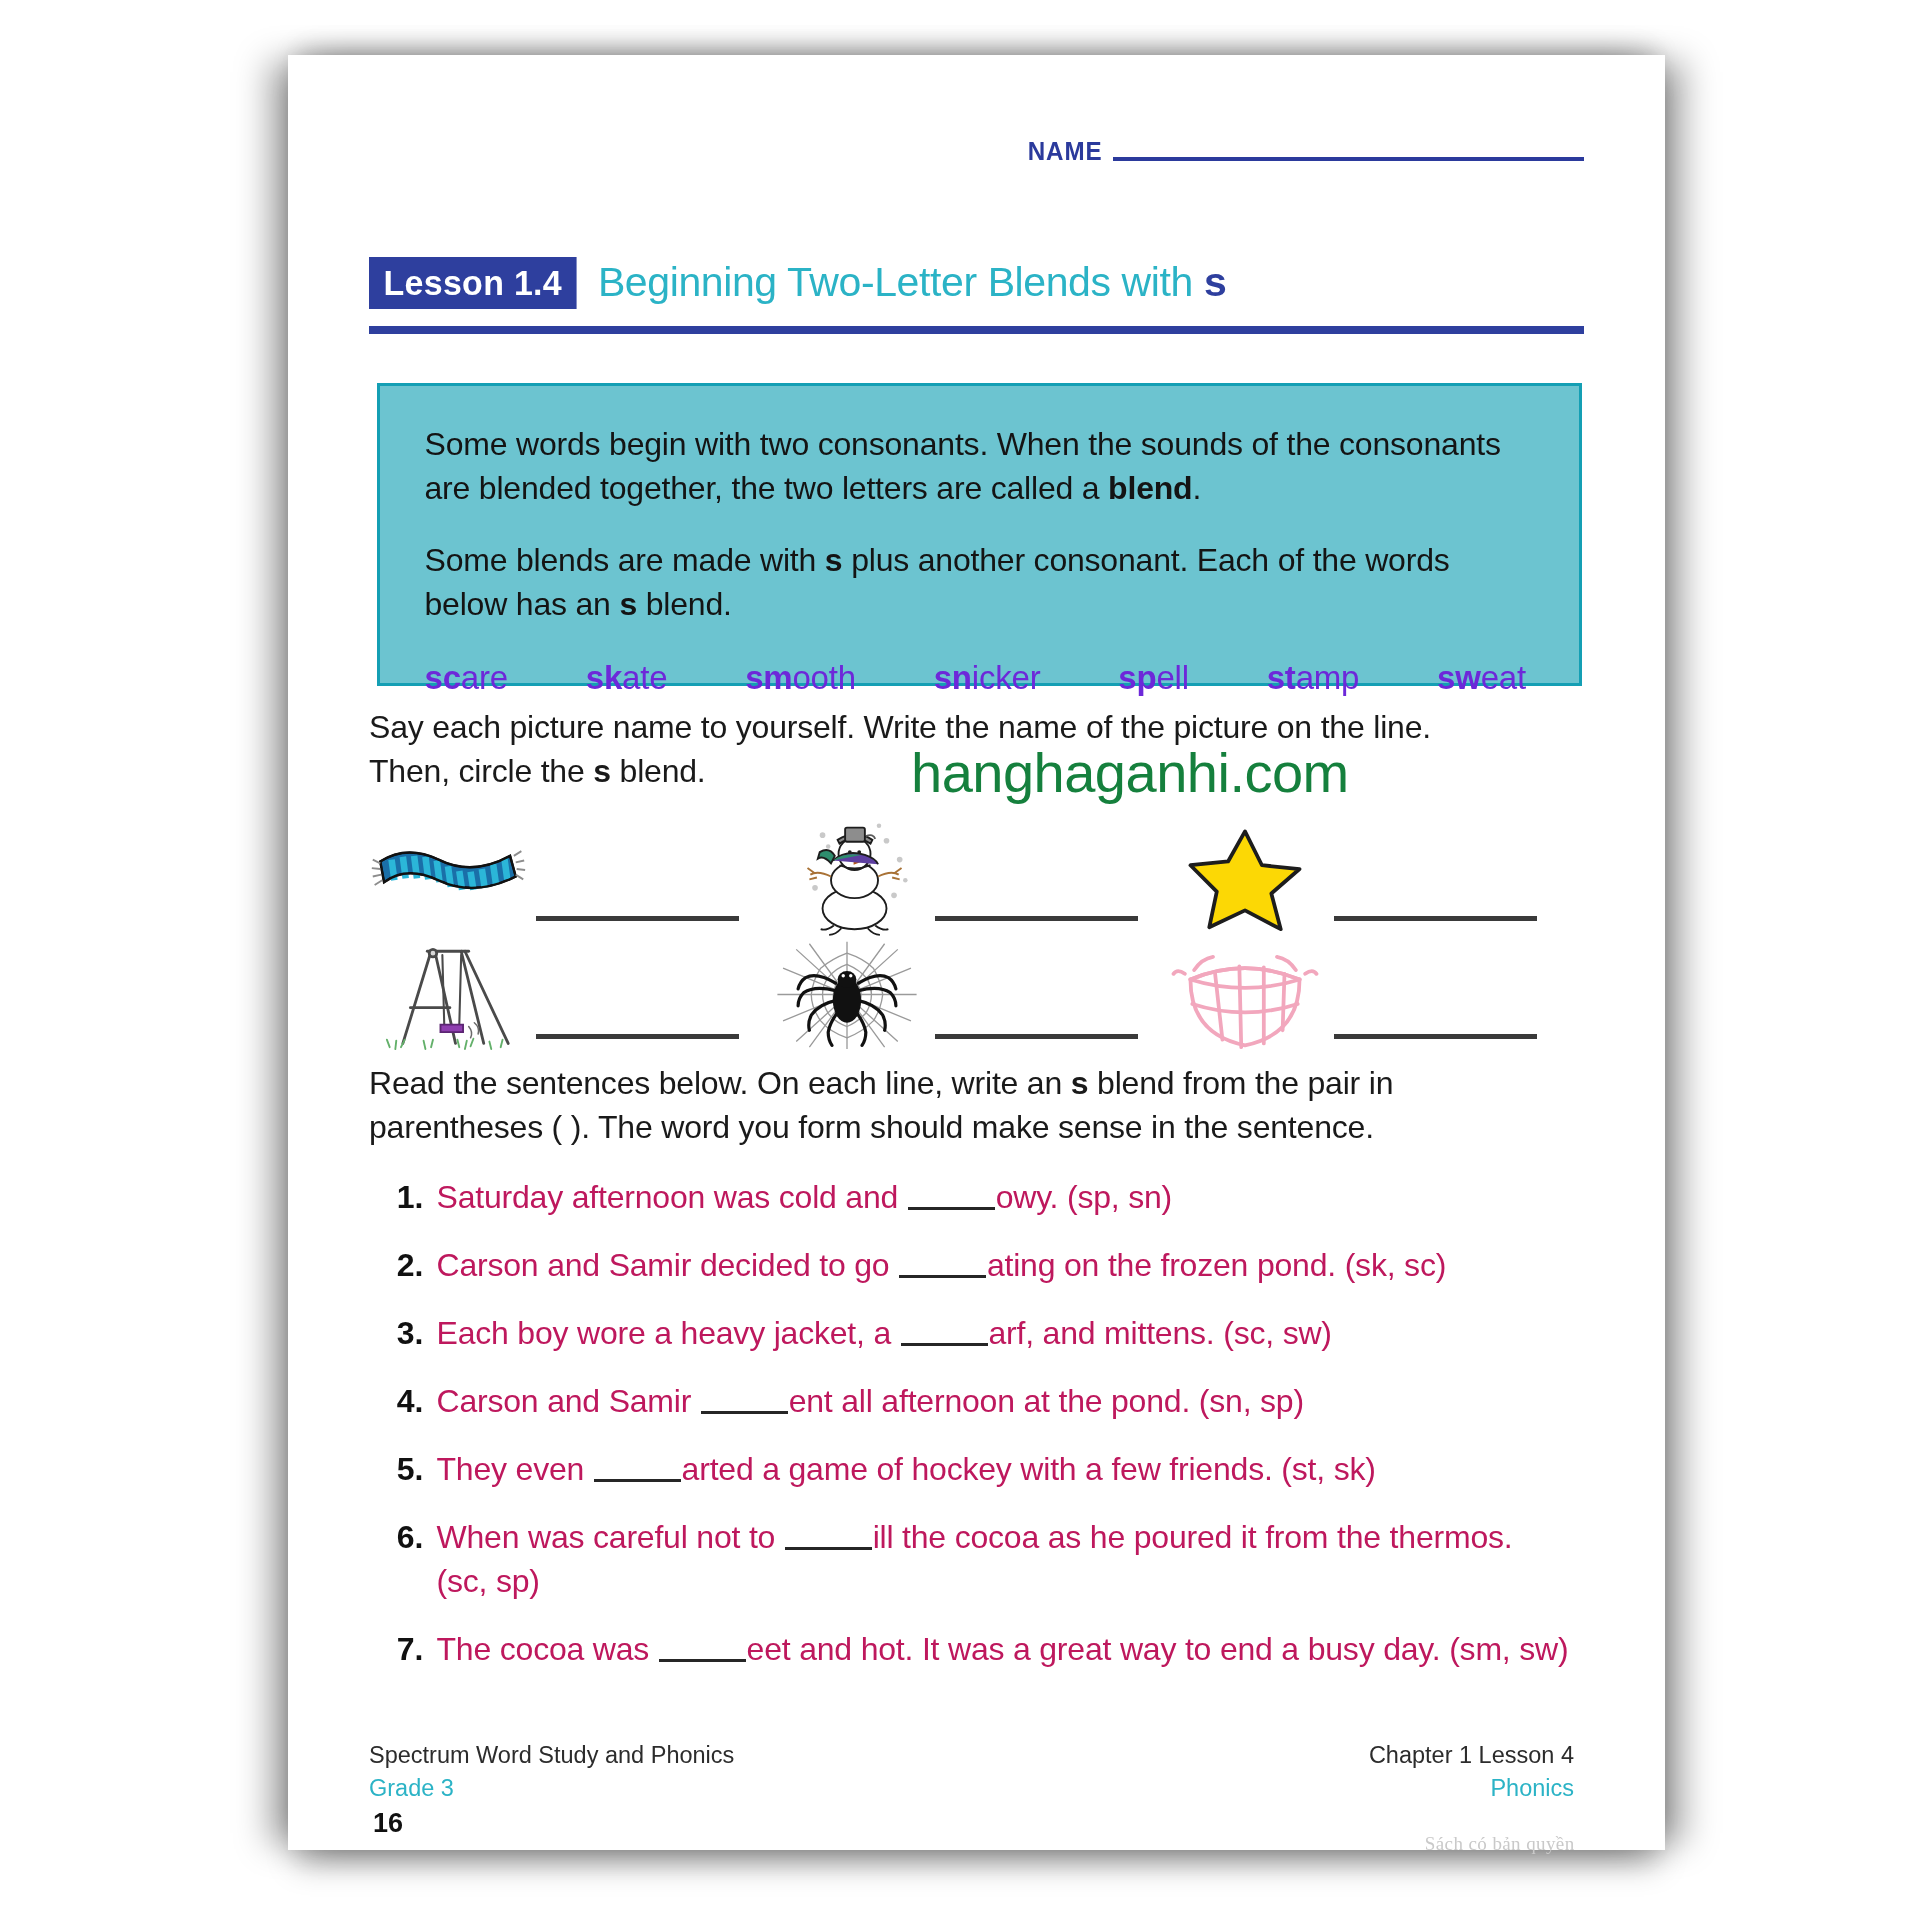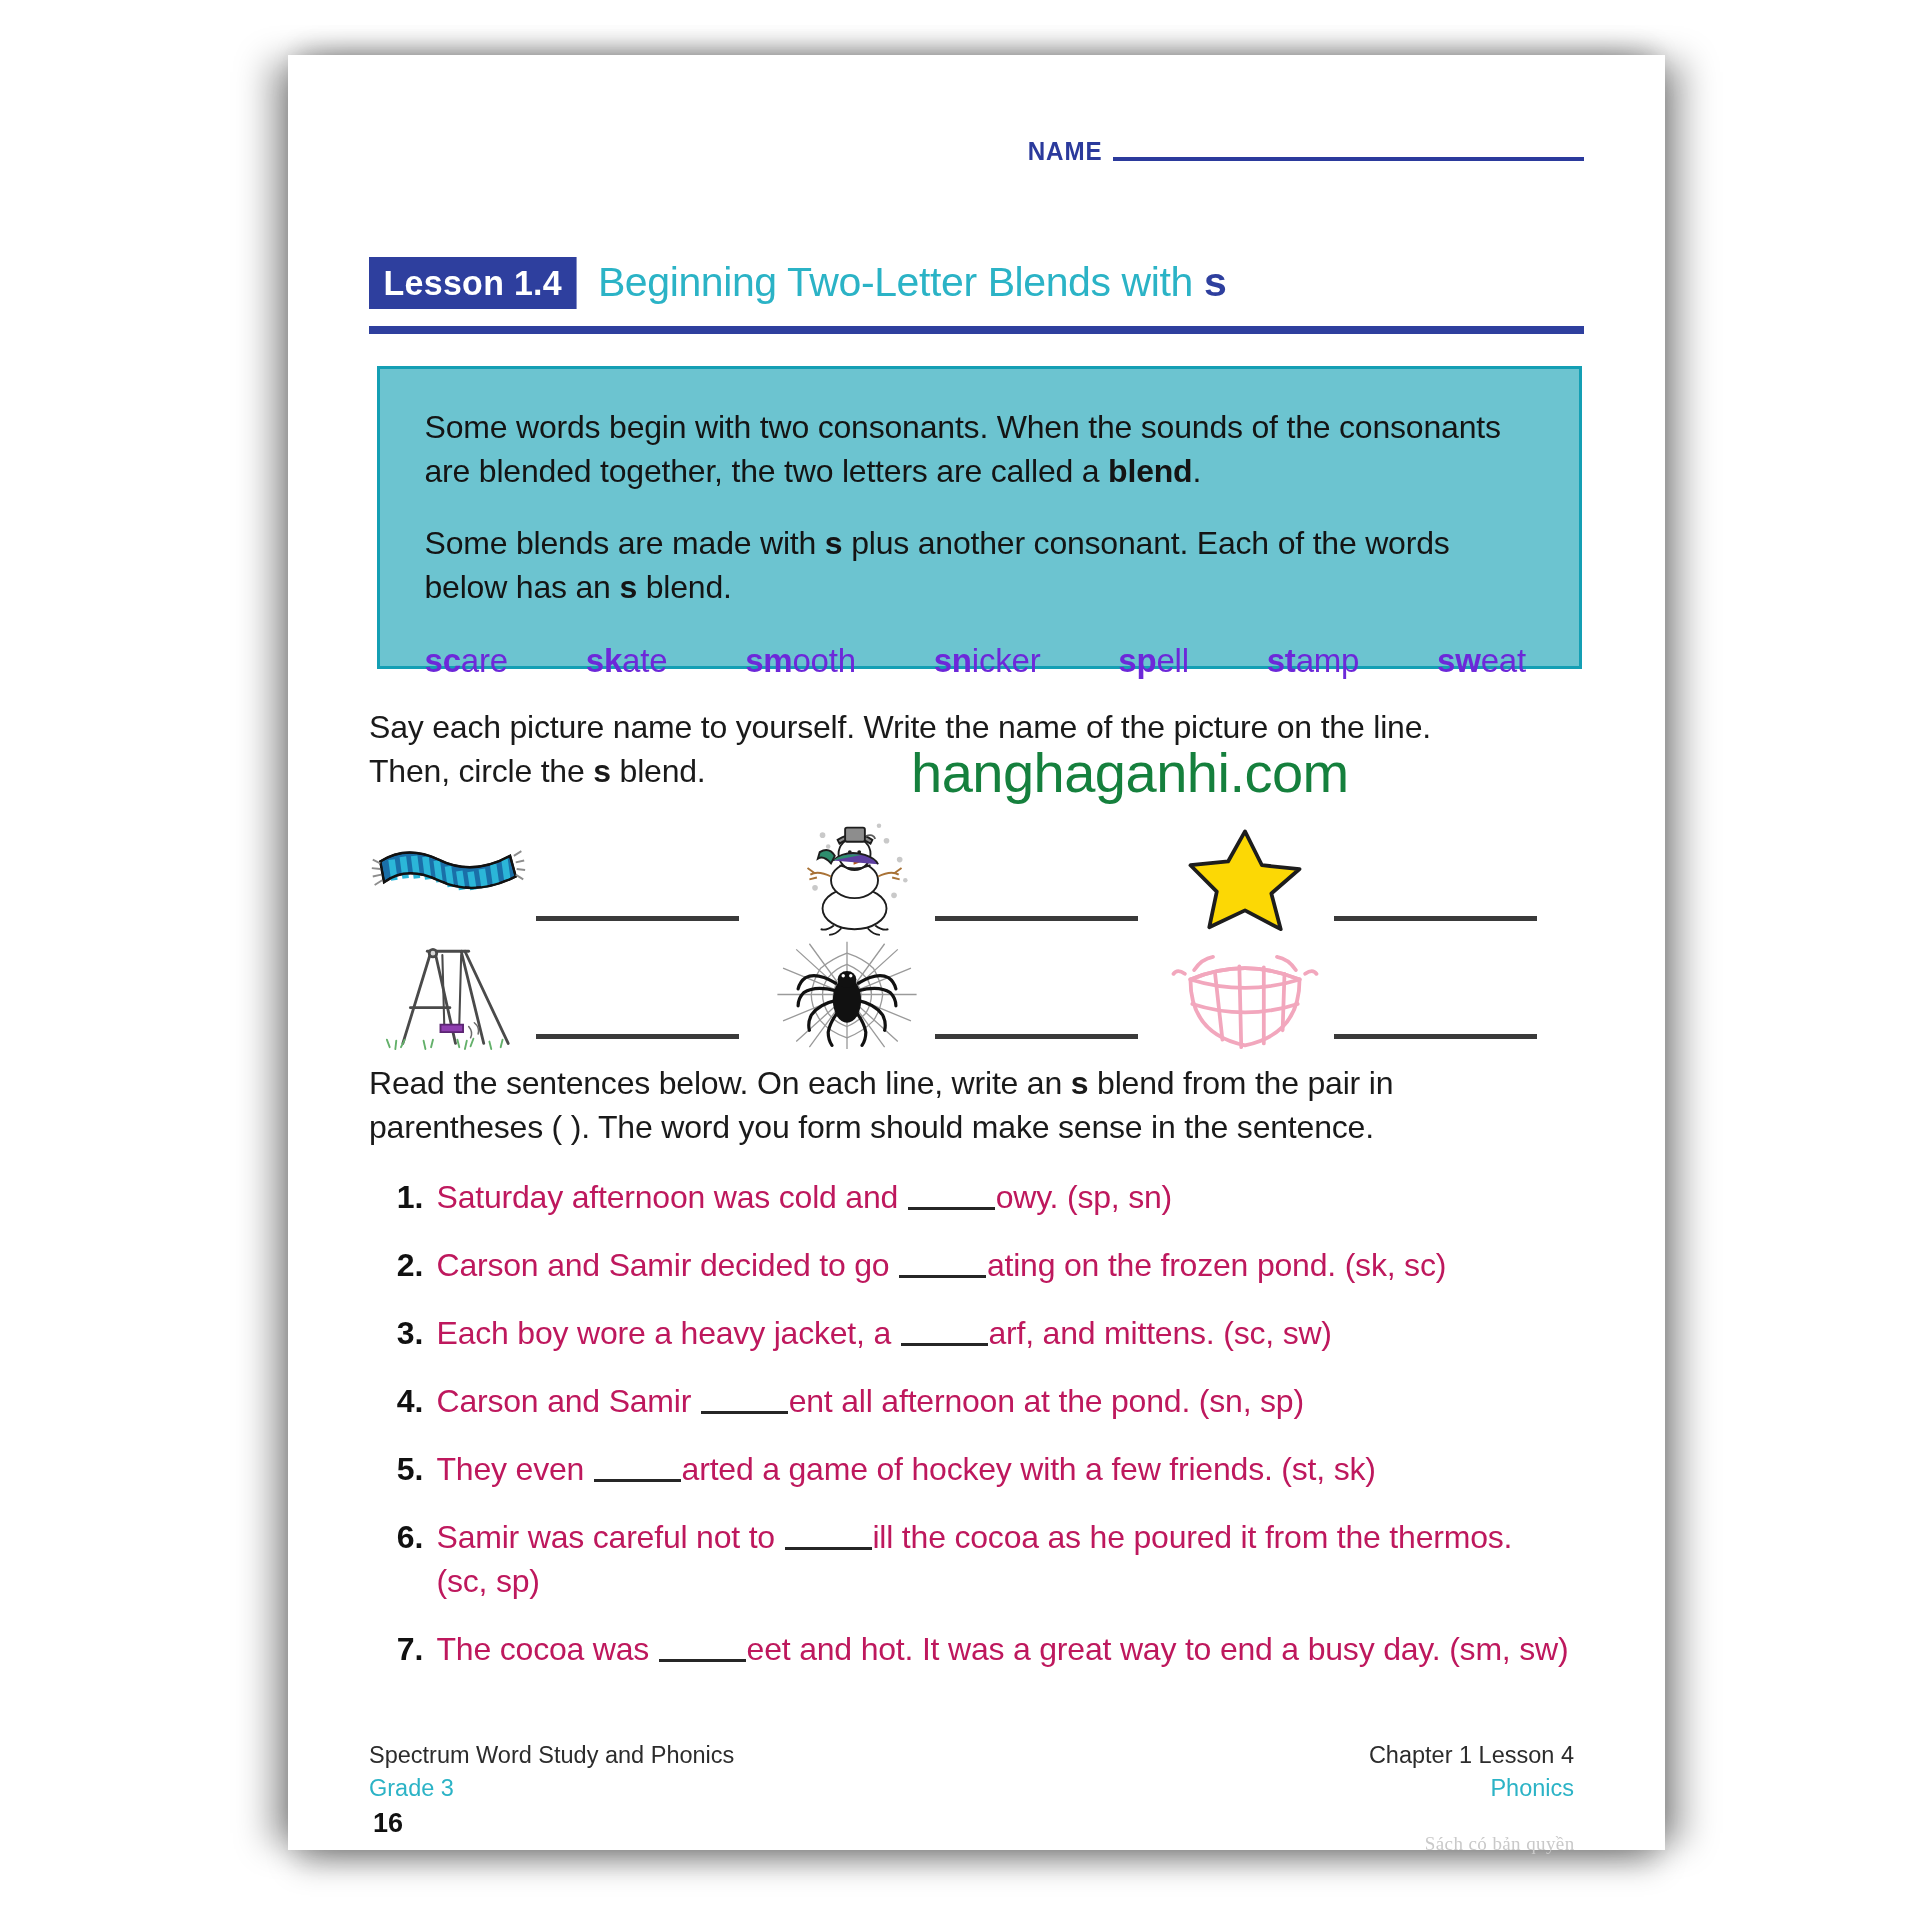--- a/index.html
+++ b/index.html
@@ -105,21 +105,21 @@
     top: 271px;
     left: 0;
     width: 100%;
     height: 7.5px;
     background: #2e3f9e;
   }
 
   
   .info-box {
     position: absolute;
-    top: 311px;
+    top: 328px;
     left: 7.5px;
     width: 1205px;
     height: 303px;
     background: #6cc4d0;
     border: 3.8px solid #149fb4;
     padding: 36px 45px 2px 45px;
   }
   .info-p {
     font-size: 32px;
     line-height: 1.38;
@@ -452,21 +452,21 @@
         <li class="q-item">
           <span class="q-num">4.</span>
           <span class="q-text"><span>Carson and Samir </span><span class="q-blank"></span><span>ent all afternoon at the pond. (sn, sp)</span></span>
         </li>
         <li class="q-item">
           <span class="q-num">5.</span>
           <span class="q-text"><span>They even </span><span class="q-blank"></span><span>arted a game of hockey with a few friends. (st, sk)</span></span>
         </li>
         <li class="q-item">
           <span class="q-num">6.</span>
-          <span class="q-text"><span>Samir was careful not to </span><span class="q-blank"></span><span>ill the cocoa as he poured it from the thermos. (sc, sp)</span></span>
+          <span class="q-text"><span>When was careful not to </span><span class="q-blank"></span><span>ill the cocoa as he poured it from the thermos. (sc, sp)</span></span>
         </li>
         <li class="q-item">
           <span class="q-num">7.</span>
           <span class="q-text"><span>The cocoa was </span><span class="q-blank"></span><span>eet and hot. It was a great way to end a busy day. (sm, sw)</span></span>
         </li>
       </ol>
 
       <div class="footer">
         <div class="footer-col left">
           <div class="f-dark">Spectrum Word Study and Phonics</div>

